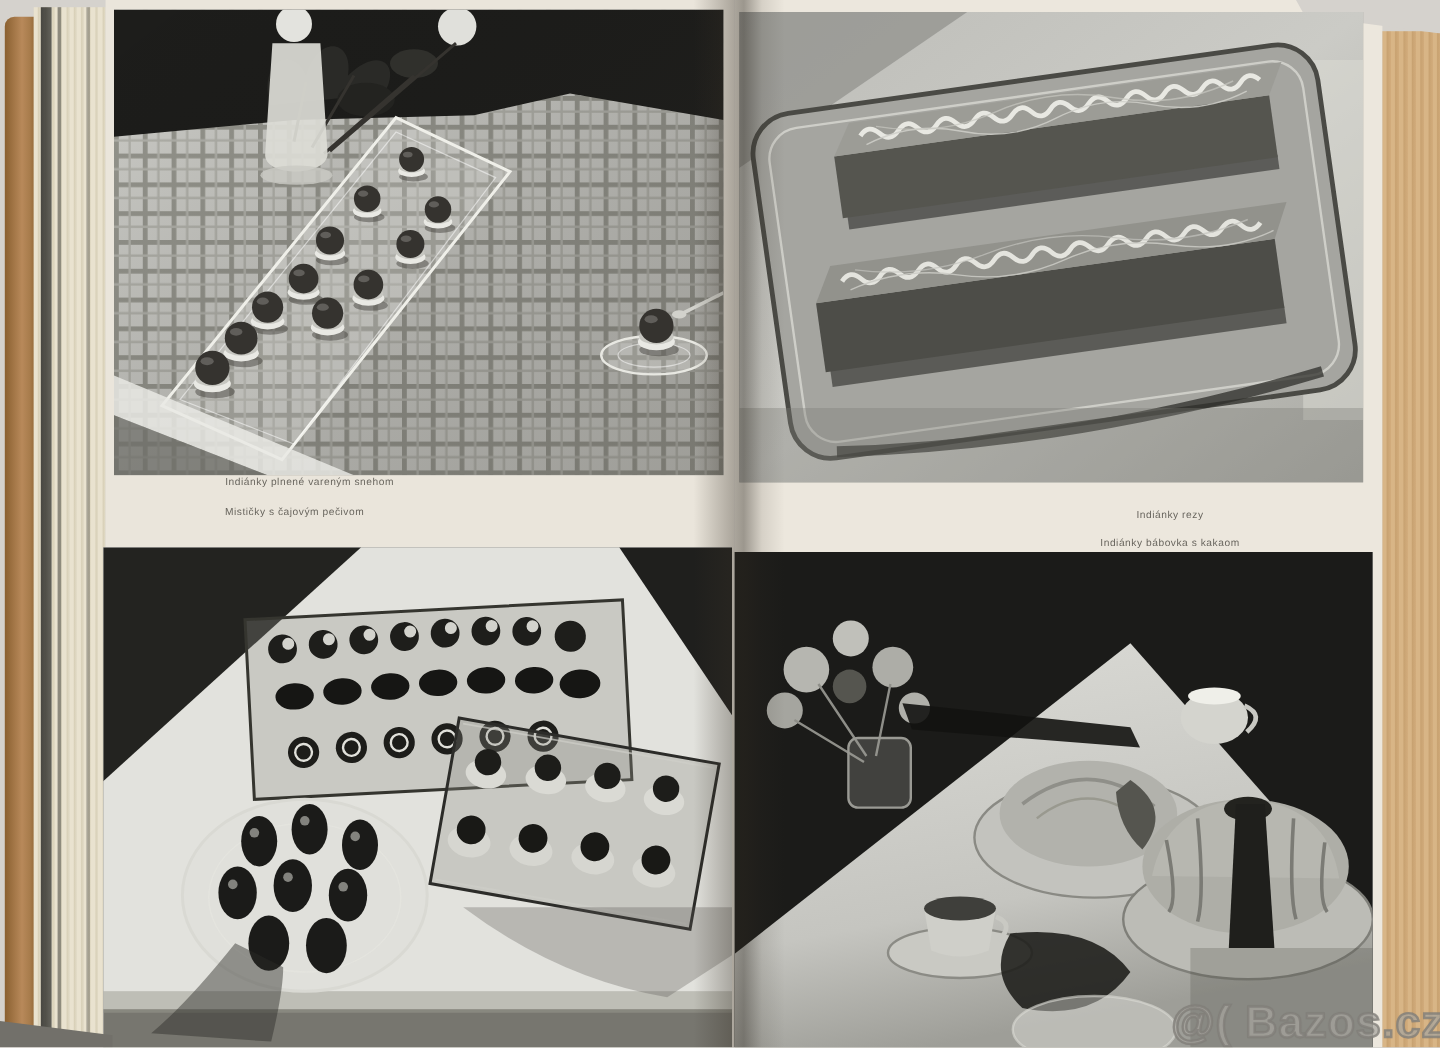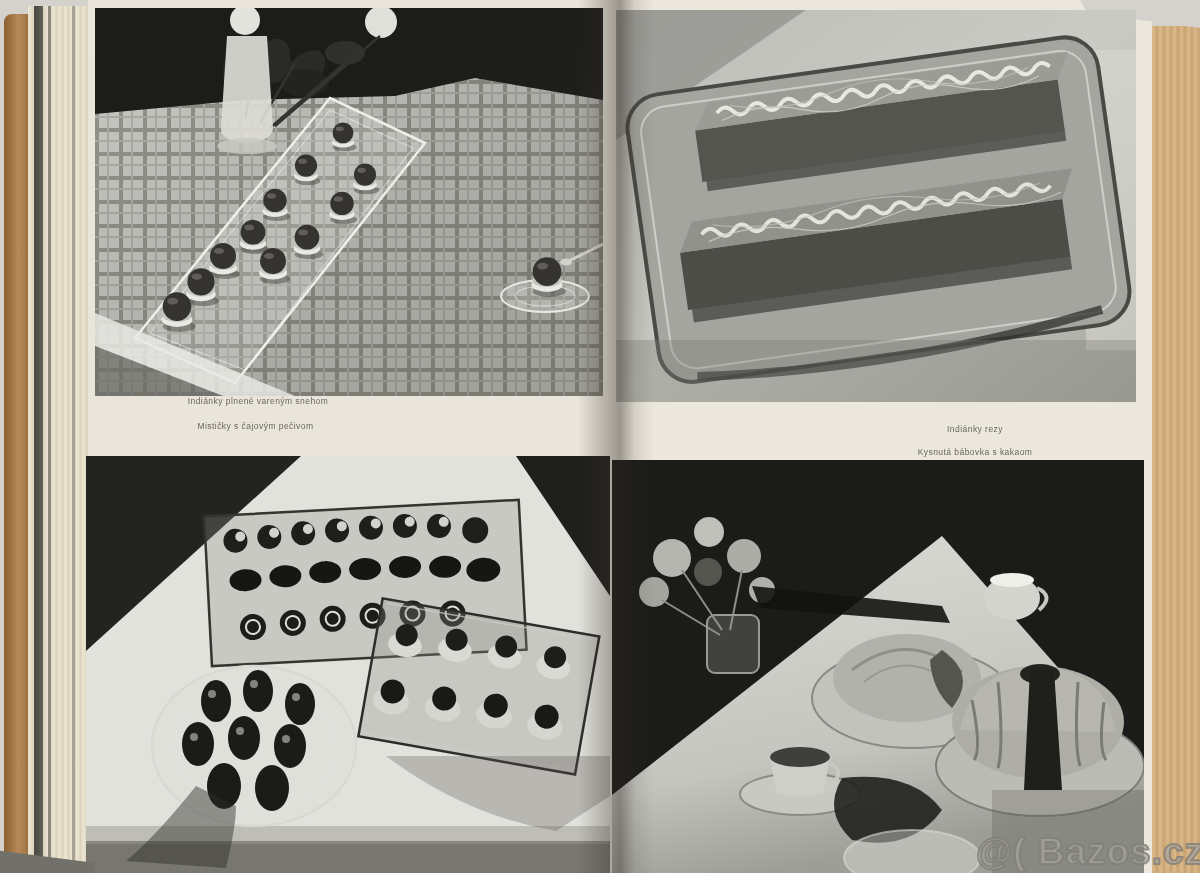--- a/index.html
+++ b/index.html
@@ -38,21 +38,21 @@
   #photo-a{left:95px;top:8px;width:508px;height:388px;}
   #photo-b{left:616px;top:10px;width:520px;height:392px;}
   #photo-c{left:86px;top:456px;width:524px;height:417px;}
   #photo-d{left:612px;top:460px;width:532px;height:413px;}
   .photo svg{display:block;width:100%;height:100%;}
 
   
   .caption{position:absolute;font-size:8.5px;line-height:10px;letter-spacing:.45px;
     color:#56534c;text-align:center;white-space:nowrap;opacity:.88;}
   #cap-l1{left:158px;top:396px;width:200px;}
-  #cap-l2{left:158px;top:421px;width:195px;}
+  #cap-l2{left:148px;top:421px;width:195px;}
   #cap-r1{left:875px;top:424px;width:200px;}
   #cap-r2{left:875px;top:447px;width:200px;}
 
   
   #watermark{right:-4px;bottom:0px;font-size:37px;font-weight:bold;letter-spacing:1px;
     color:rgba(208,205,199,.38);
     -webkit-text-stroke:2px rgba(128,126,120,.78);
     text-shadow:0 0 1px rgba(120,118,112,.55);
     font-family:"Liberation Sans",sans-serif;}
 </style>
@@ -368,19 +368,19 @@
       <path d="M230,318 Q300,310 330,350 Q300,392 240,380 Q210,352 230,318 Z" fill="#1c1c19" opacity="0.88"></path>
 
       <ellipse cx="300" cy="398" rx="68" ry="28" fill="#e6e6e0" fill-opacity="0.4" stroke="#dcdcd6" stroke-opacity="0.6" stroke-width="2"></ellipse>
       <rect x="380" y="330" width="152" height="83" fill="#4a4a45" opacity="0.25"></rect>
     </svg>
   </div>
 
   <div class="caption" id="cap-l1">Indiánky plnené vareným snehom</div>
   <div class="caption" id="cap-l2">Mističky s čajovým pečivom</div>
   <div class="caption" id="cap-r1">Indiánky rezy</div>
-  <div class="caption" id="cap-r2">Kysnutá bábovka s kakaom</div>
+  <div class="caption" id="cap-r2">Indiánky bábovka s kakaom</div>
 
   <div class="abs" id="gutter-shadow"></div>
   <div class="abs" id="table-corner-bl"></div>
 
   <div class="abs" id="watermark">@( Bazos.cz</div>
 </div>
 
 </body></html>

